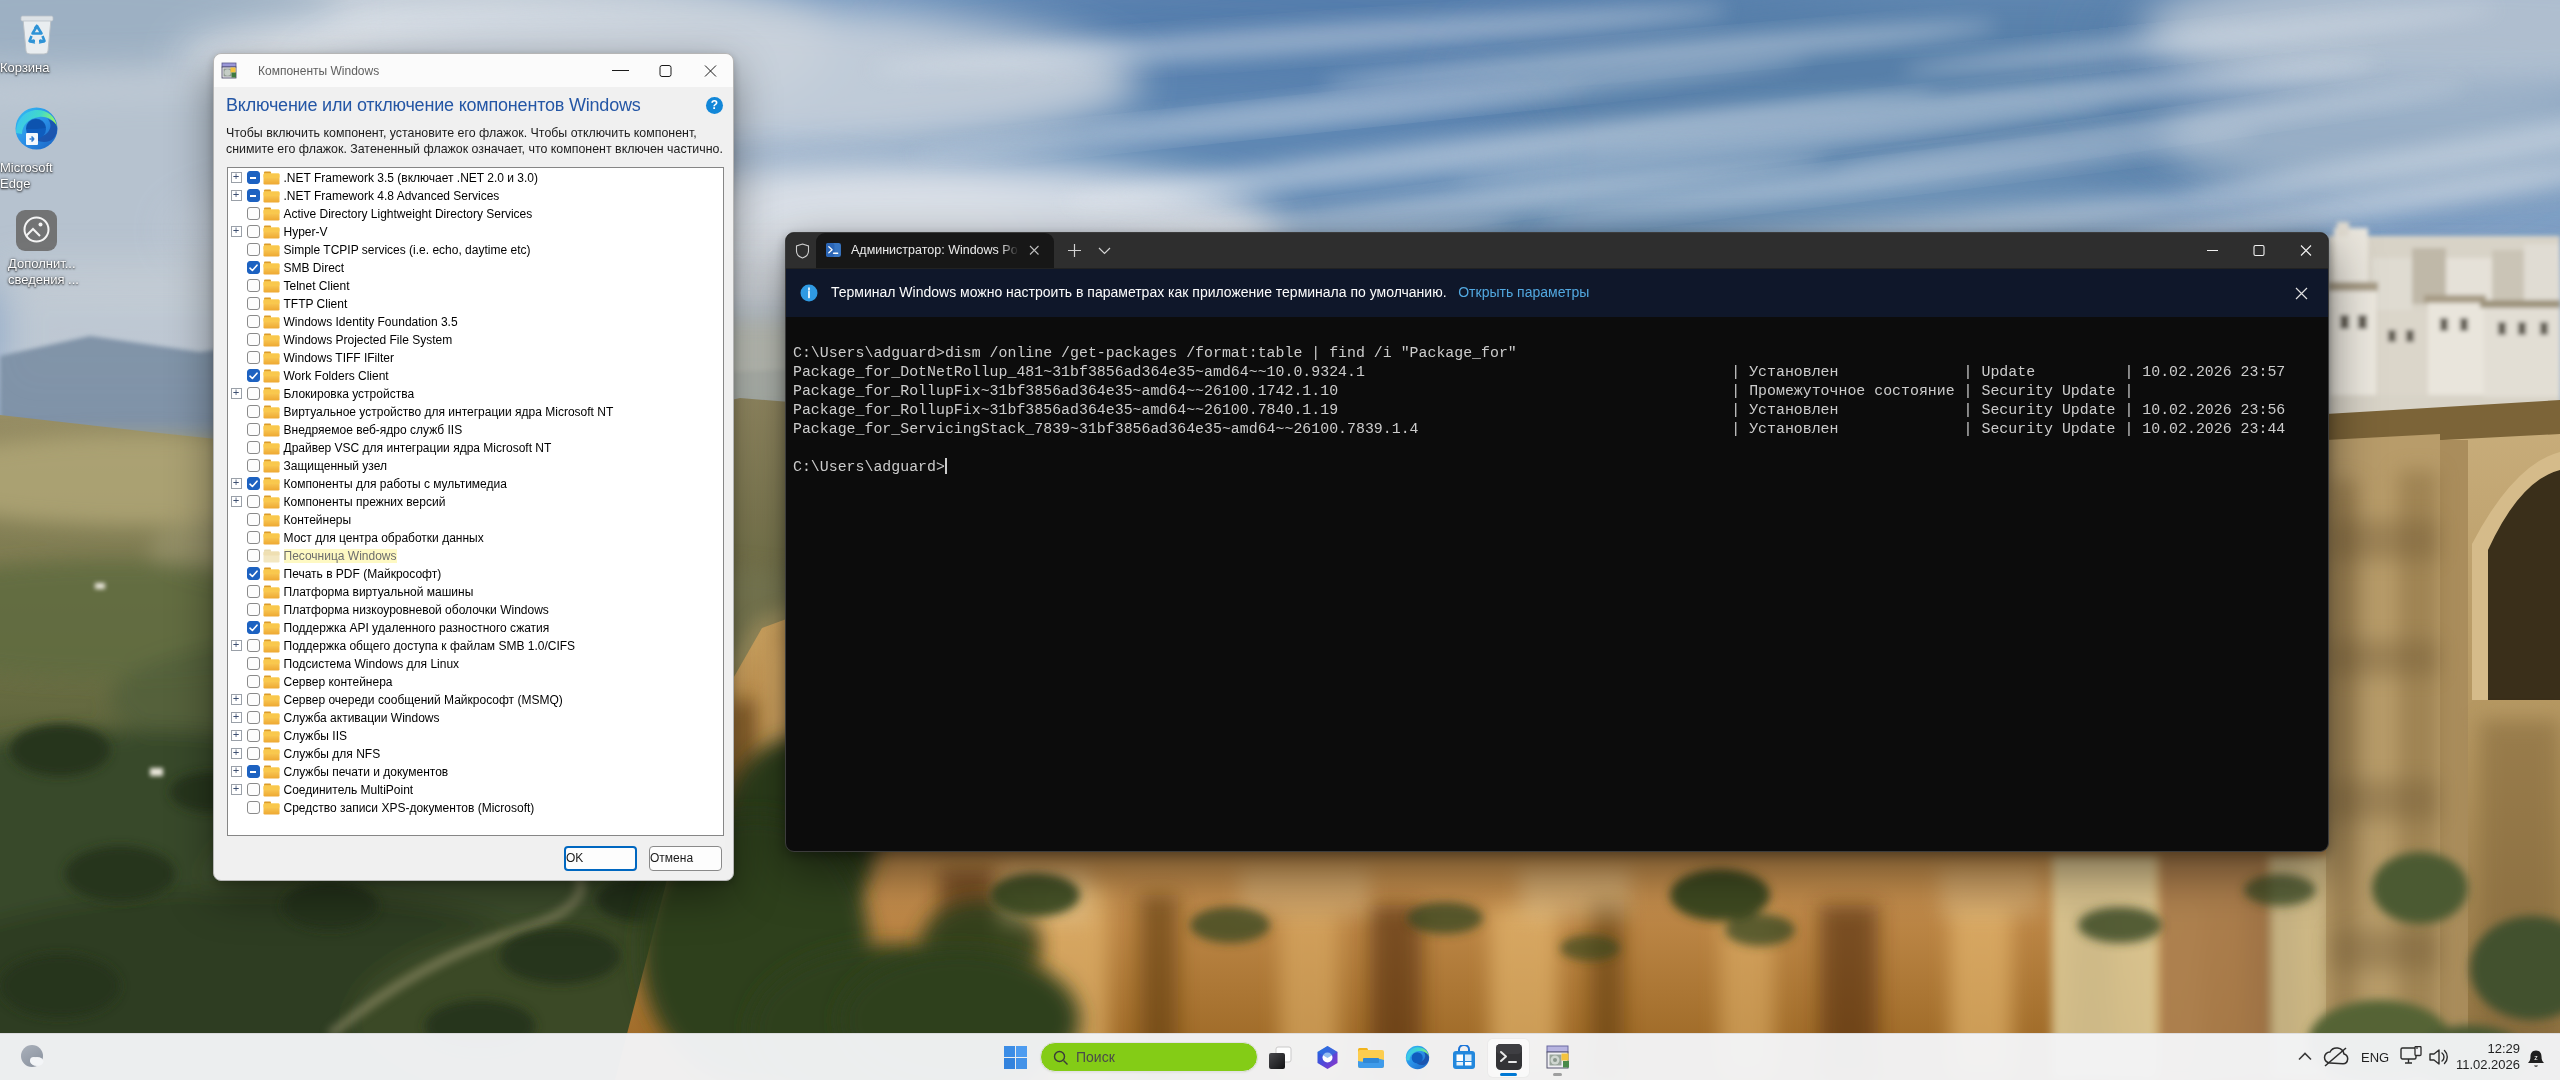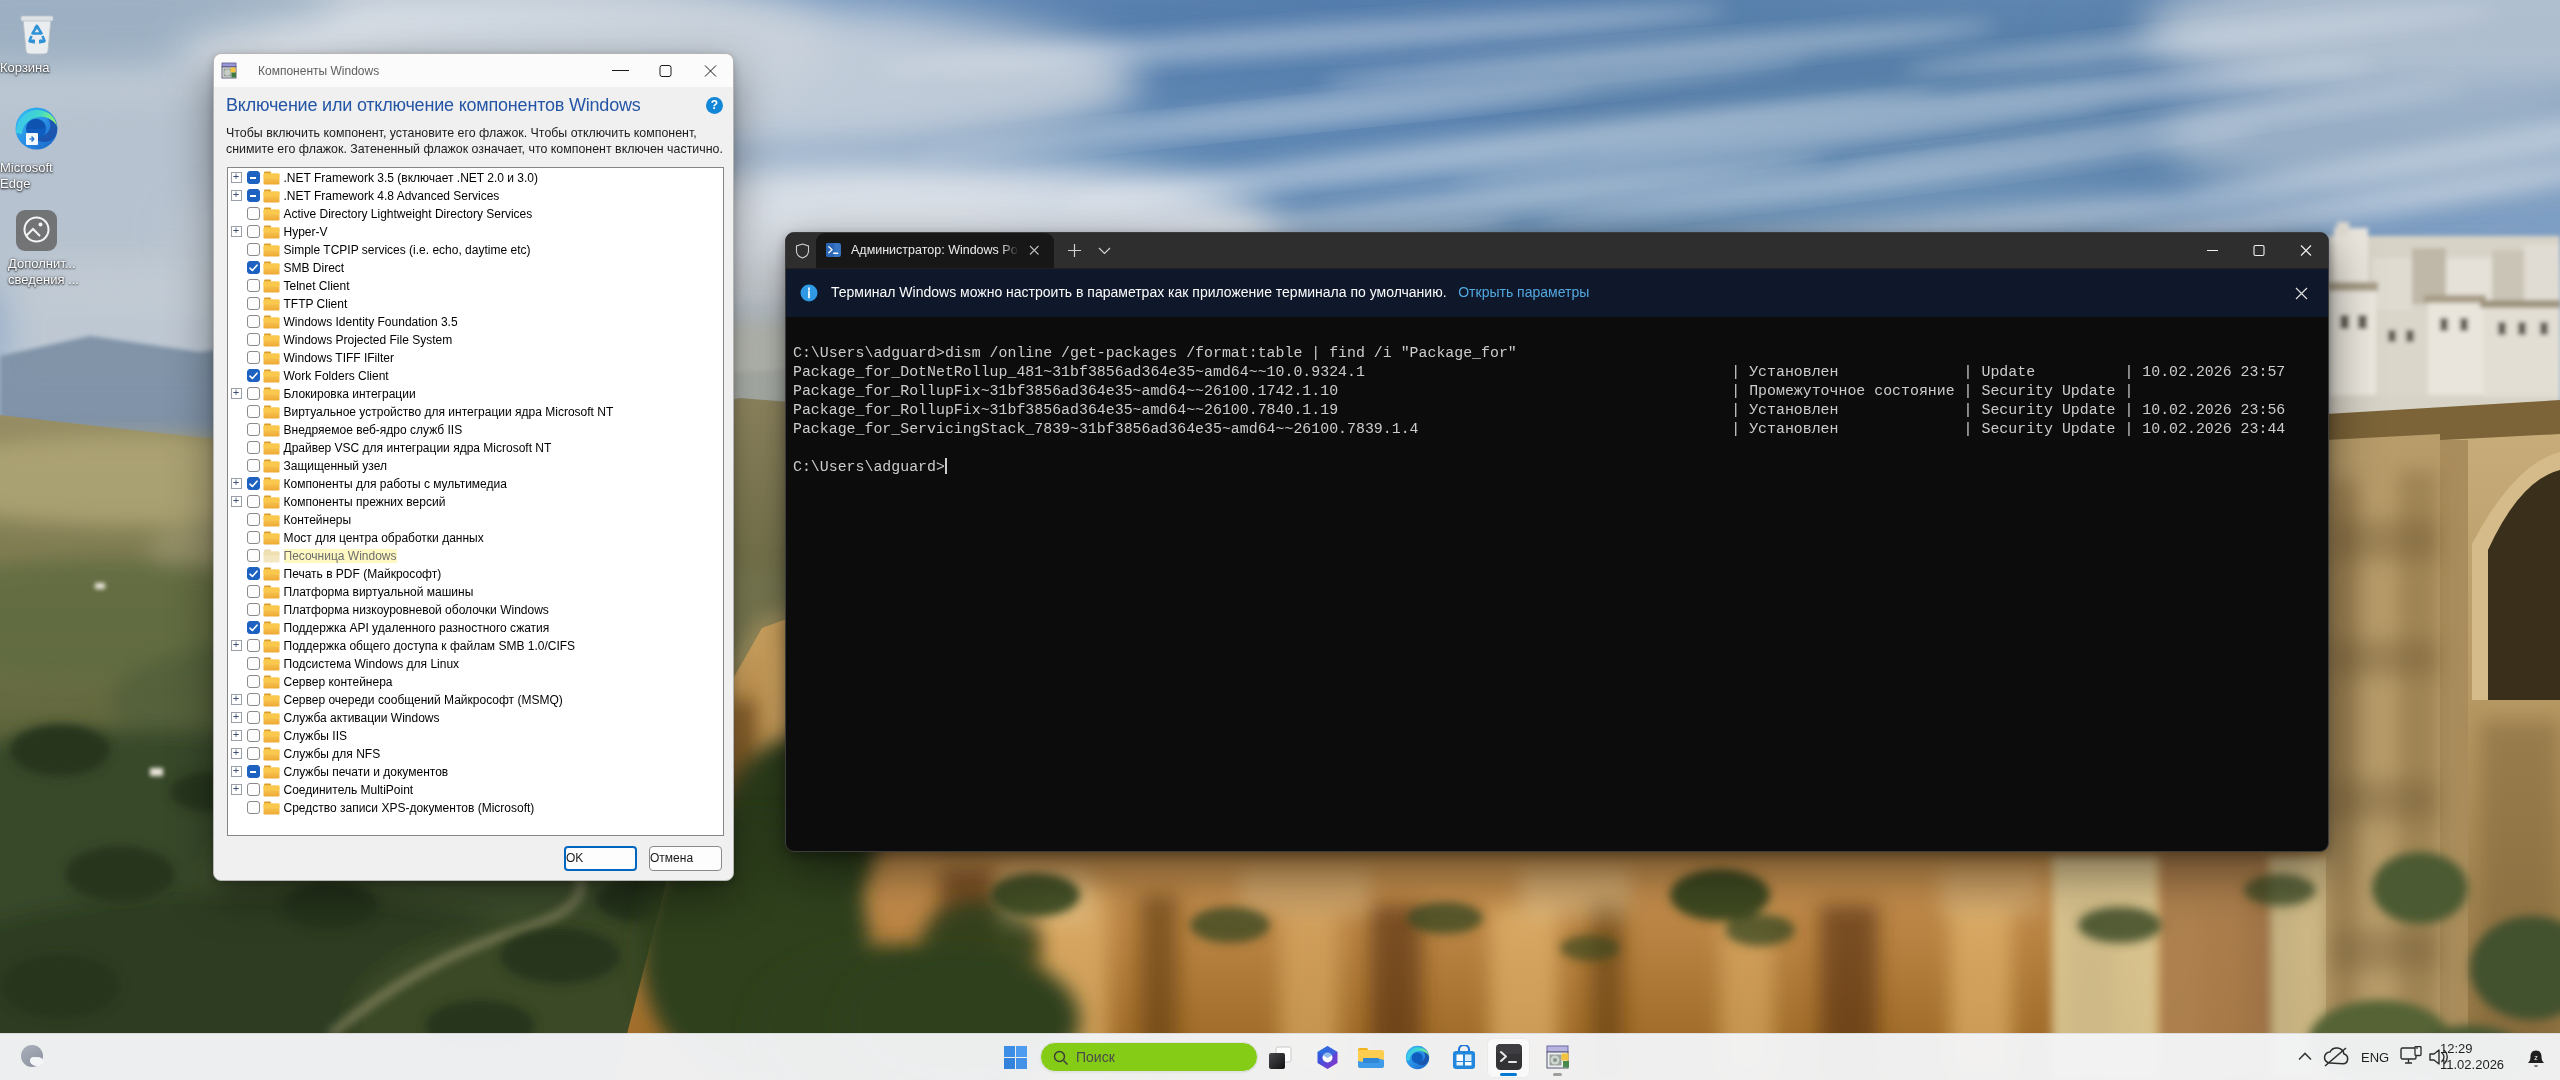--- a/index.html
+++ b/index.html
@@ -59,21 +59,21 @@
   color:#cccccc; position:absolute; left:793px; top:344px; }
 #cursor { display:inline-block; width:2px; height:16px; background:#ccc; vertical-align:-3px; }
 
 
 #taskbar { position:absolute; left:0; top:1033px; width:2560px; height:47px;
   background:rgba(243,244,246,.97); border-top:1px solid rgba(120,120,125,.15); }
 #search { position:absolute; left:1040px; top:1042px; width:218px; height:30px; background:#84cc16;
   border:1px solid #e2e2e5; border-radius:15px; box-shadow:0 1px 2px rgba(0,0,0,.05); }
 #search .stxt { position:absolute; left:35px; top:6px; font-size:14px; color:#4a4a4a; }
 .tray { position:absolute; font-size:13px; color:#1f1f1f; }
-#clock { position:absolute; left:2440px; top:1041px; width:80px; 
+#clock { position:absolute; left:2440px; top:1041px; width:80px; text-align:right;
   font-size:13px; color:#1f1f1f; line-height:16px; }
 </style></head>
 <body>
 <svg id="wall" width="2560" height="1080" viewBox="0 0 2560 1080">
 <defs>
 <linearGradient id="fg" x1="0" y1="0" x2="0" y2="1">
  <stop offset="0" stop-color="#ffd763"></stop>
         <stop offset="1" stop-color="#eda832"></stop>
       </linearGradient>
 <linearGradient id="sky" x1="0" y1="0" x2="0" y2="1">
@@ -480,21 +480,21 @@
         <span class="lb">Work Folders Client</span>
       </div>
 <div class="row">
         <span class="exp">+</span>
         <span class="cb"></span>
         <svg class="fld" width="17" height="14" viewBox="0 0 17 14">
           <rect x="1" y="0.5" width="7" height="5" rx="1" fill="#dc9c28"></rect>
           <rect x="0.5" y="2.5" width="16" height="11" rx="1.2" fill="url(#fg)"></rect>
           <rect x="0.5" y="2.5" width="16" height="4.5" rx="1.2" fill="#f9c84d"></rect>
         </svg>
-        <span class="lb">Блокировка интеграции</span>
+        <span class="lb">Блокировка устройства</span>
       </div>
 <div class="row">
         <span class="exps"></span>
         <span class="cb"></span>
         <svg class="fld" width="17" height="14" viewBox="0 0 17 14">
           <rect x="1" y="0.5" width="7" height="5" rx="1" fill="#dc9c28"></rect>
           <rect x="0.5" y="2.5" width="16" height="11" rx="1.2" fill="url(#fg)"></rect>
           <rect x="0.5" y="2.5" width="16" height="4.5" rx="1.2" fill="#f9c84d"></rect>
         </svg>
         <span class="lb">Виртуальное устройство для интеграции ядра Microsoft NT</span>

